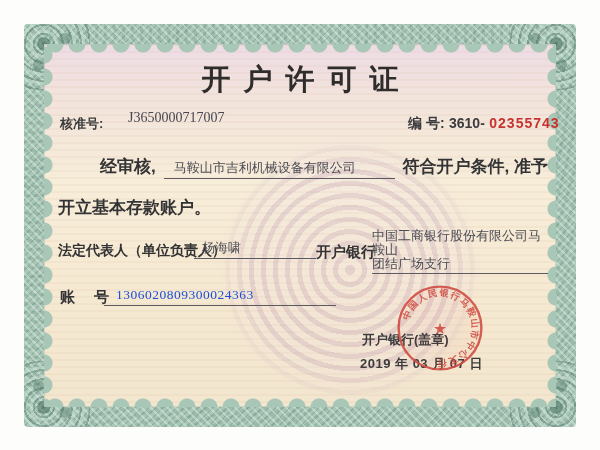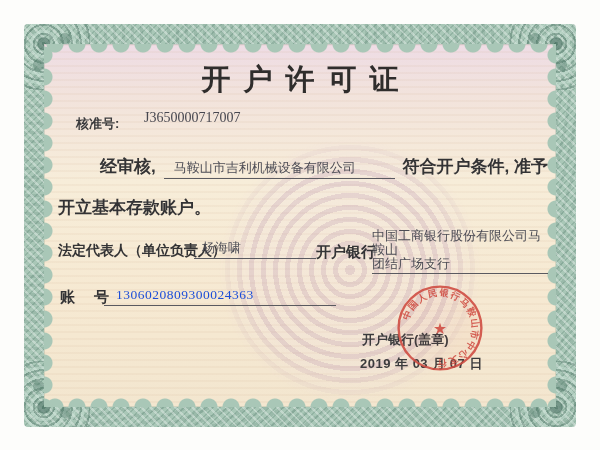--- a/index.html
+++ b/index.html
@@ -56,21 +56,21 @@
     border-radius:50%;
     background:
       repeating-radial-gradient(circle at 50% 50%, rgba(182,142,182,.26) 0 5px, rgba(236,220,236,.16) 5px 12px);
     -webkit-mask:radial-gradient(circle, #000 55%, transparent 72%);
     mask:radial-gradient(circle, #000 55%, transparent 72%);
     pointer-events:none; }
   .title { position:absolute; left:0; top:60px; width:100%; text-align:center;
     font-family:"DejaVu Serif", serif; font-weight:bold; font-size:29px;
     letter-spacing:13px; text-indent:13px; color:#2f2d2c; }
 
-  .row-approval { position:absolute; left:60px; top:114px; width:480px;margin-left:16px; }
+  .row-approval { position:absolute; left:60px; top:114px; width:480px; }
   .lbl { font-weight:bold; font-size:13px; color:#3b3b3d; }
   .val { font-family:"Liberation Serif", serif; font-size:14px; color:#474750; }
   .approval-num { position:absolute; left:68px; top:-4px; }
   .serial { position:absolute; left:348px; top:0; white-space:nowrap; }
   .serial .red { color:#c8322e; font-weight:bold; font-size:14px; letter-spacing:1px; }
   .serial .pre { font-size:14px; font-weight:bold; color:#3b3b3d; }
 
   .row-review { position:absolute; left:100px; top:155px; width:448px;
     display:flex; align-items:baseline; }
   .big { font-weight:bold; font-size:17px; color:#333335; white-space:nowrap; }
@@ -118,20 +118,25 @@
     <div class="lace left"></div>
     <div class="lace right"></div>
     <div class="rosette"></div>
   </div>
 
   <div class="title">开户许可证</div>
 
   <div class="row-approval">
     <span class="lbl">核准号:</span>
     <span class="val approval-num">J3650000717007</span>
+    <span class="serial">
+      <span class="pre">编 号:</span>
+      <span class="pre">3610-</span>
+      <span class="red">02355743</span>
+    </span>
   </div>
 
   <div class="row-review">
     <span class="big">经审核,</span>
     <span class="fill-line">马鞍山市吉利机械设备有限公司</span>
     <span class="big">符合开户条件, 准予</span>
   </div>
 
   <div class="row-account-type">
     <span class="big">开立基本存款账户。</span>

